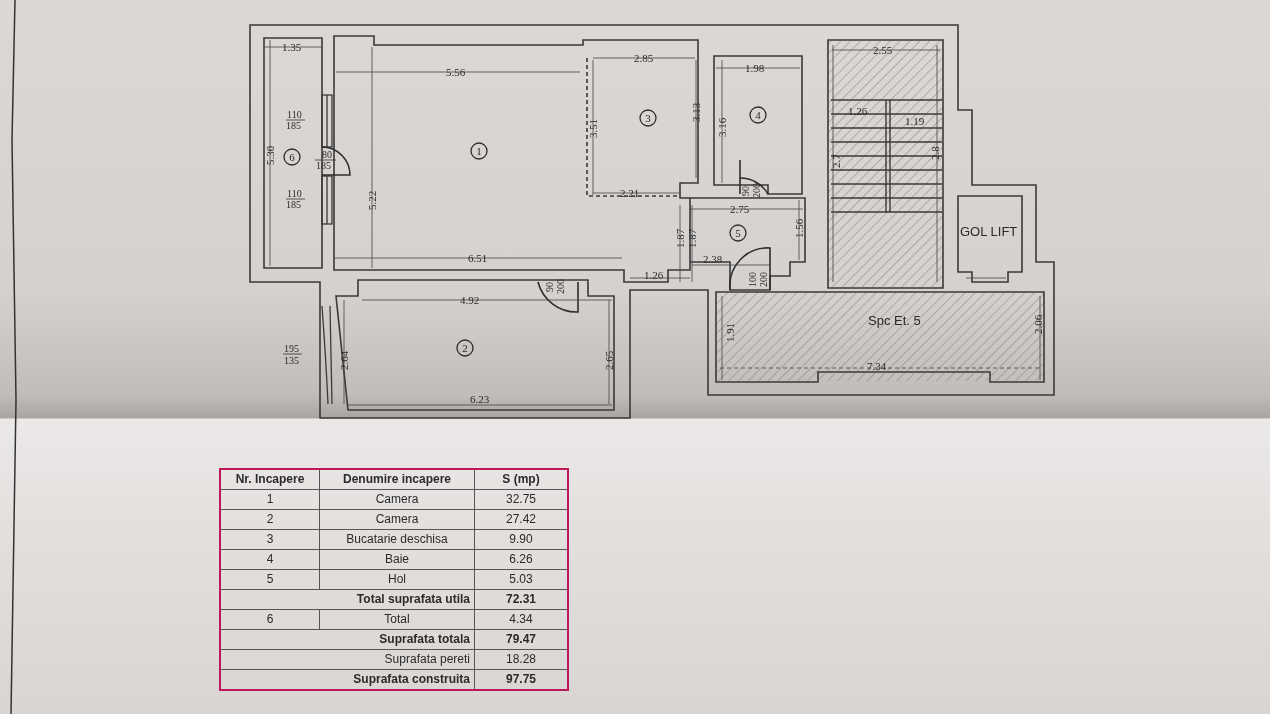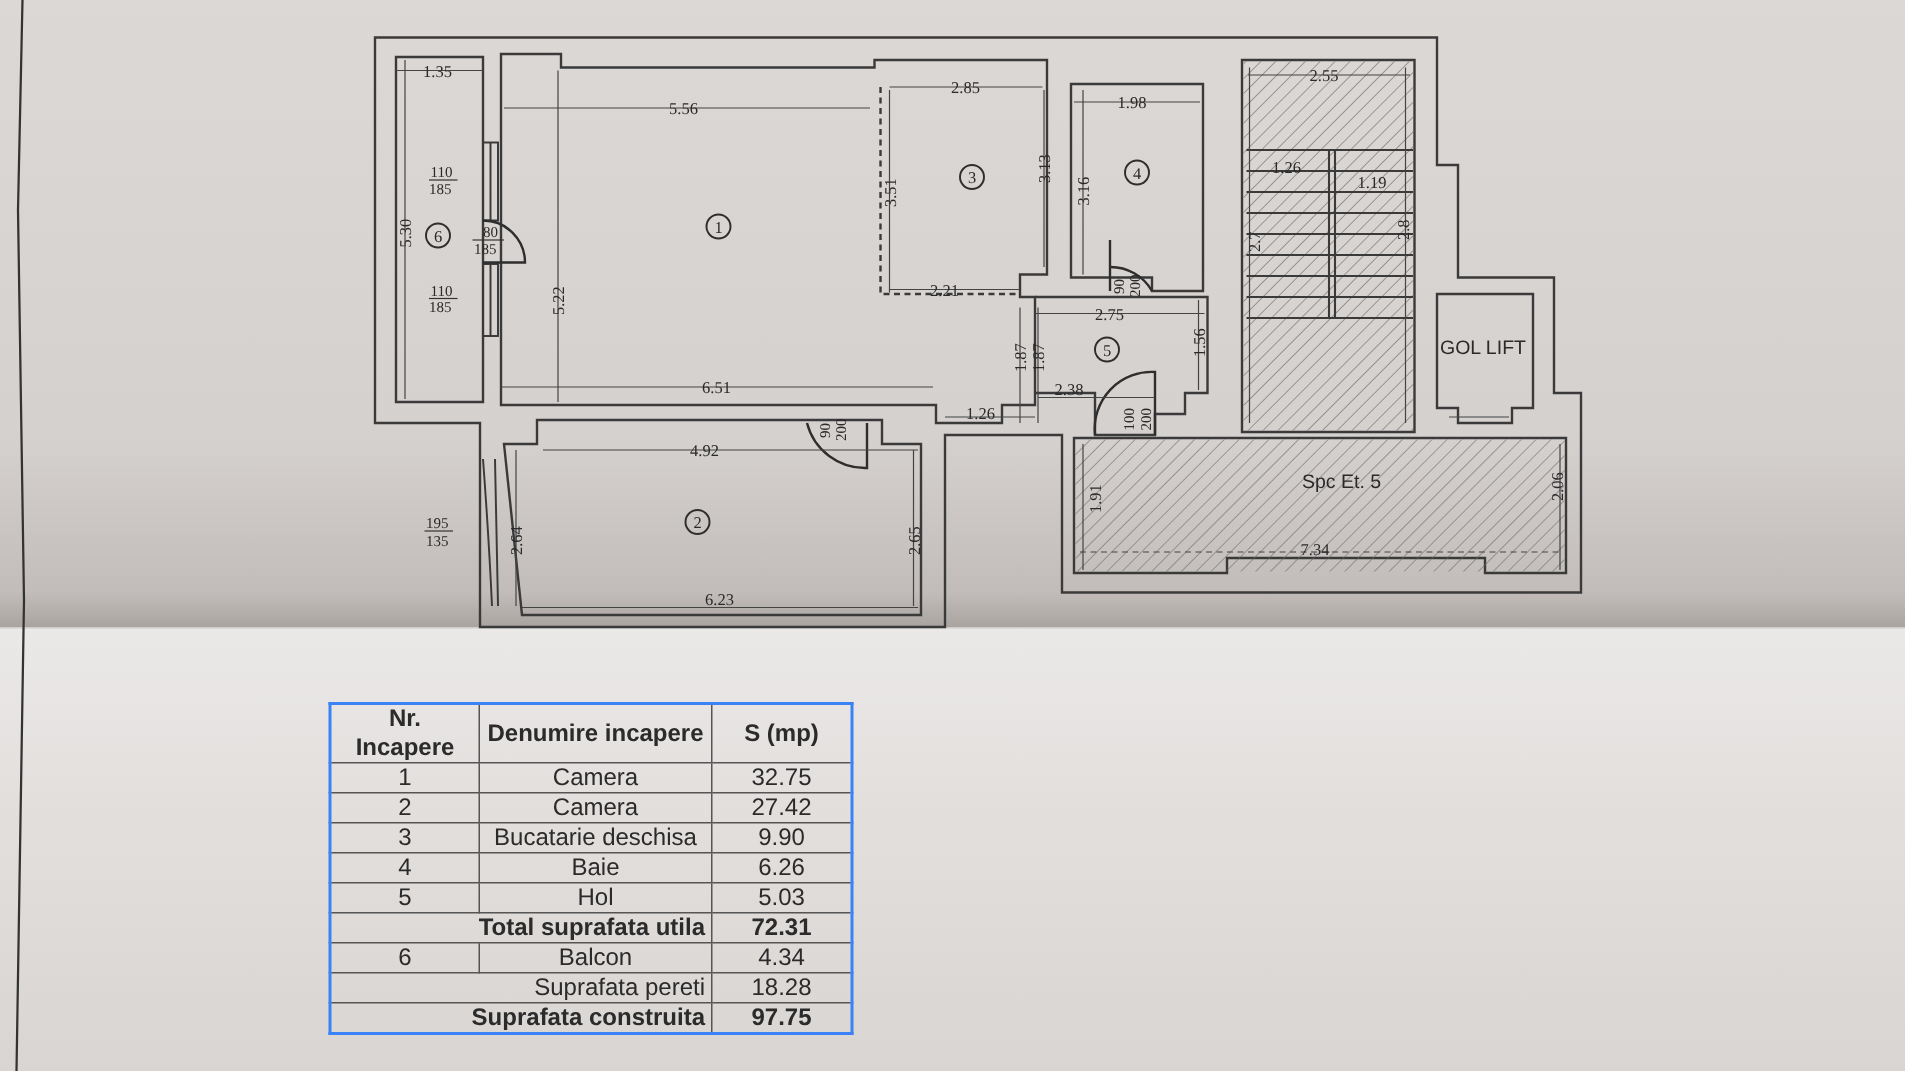--- a/index.html
+++ b/index.html
@@ -21,22 +21,22 @@
     background:linear-gradient(180deg,rgba(0,0,0,0) 0%,rgba(80,70,65,0.18) 100%);
   }
   .plan-svg { position:absolute; left:0; top:0; }
   .plan-svg text { font-family:"Liberation Serif", serif; fill:#2a2a2a; }
   .plan-svg .sans { font-family:"Liberation Sans", sans-serif; }
 
   .room-table {
     position:absolute; left:219px; top:468px;
     border-collapse:collapse;
     font-family:"Liberation Sans", sans-serif;
-    font-size:16px; color:#2b2b2b;
-    border:2px solid #3b82f6;
+    font-size:12px; color:#2b2b2b;
+    border:2px solid #be185d;
   }
   .room-table td, .room-table th {
     border:1.3px solid #555; padding:0 4px; height:19px; line-height:19px;
   }
   .room-table th { font-weight:bold; }
   .col-nr { width:90px; text-align:center; }
   .col-name { width:146px; text-align:center; }
   .col-s { width:84px; text-align:center; }
   .summary-label { text-align:right; }
   .bold { font-weight:bold; }
@@ -262,22 +262,26 @@
     <td class="col-nr">5</td>
     <td class="col-name">Hol</td>
     <td class="col-s">5.03</td>
   </tr>
   <tr>
     <td colspan="2" class="summary-label bold">Total suprafata utila</td>
     <td class="col-s bold">72.31</td>
   </tr>
   <tr>
     <td class="col-nr">6</td>
-    <td class="col-name">Balcon</td>
+    <td class="col-name">Total</td>
     <td class="col-s">4.34</td>
+  </tr>
+  <tr>
+    <td colspan="2" class="summary-label bold">Suprafata totala</td>
+    <td class="col-s bold">79.47</td>
   </tr>
   <tr>
     <td colspan="2" class="summary-label">Suprafata pereti</td>
     <td class="col-s">18.28</td>
   </tr>
   <tr>
     <td colspan="2" class="summary-label bold">Suprafata construita</td>
     <td class="col-s bold">97.75</td>
   </tr>
 </tbody>

